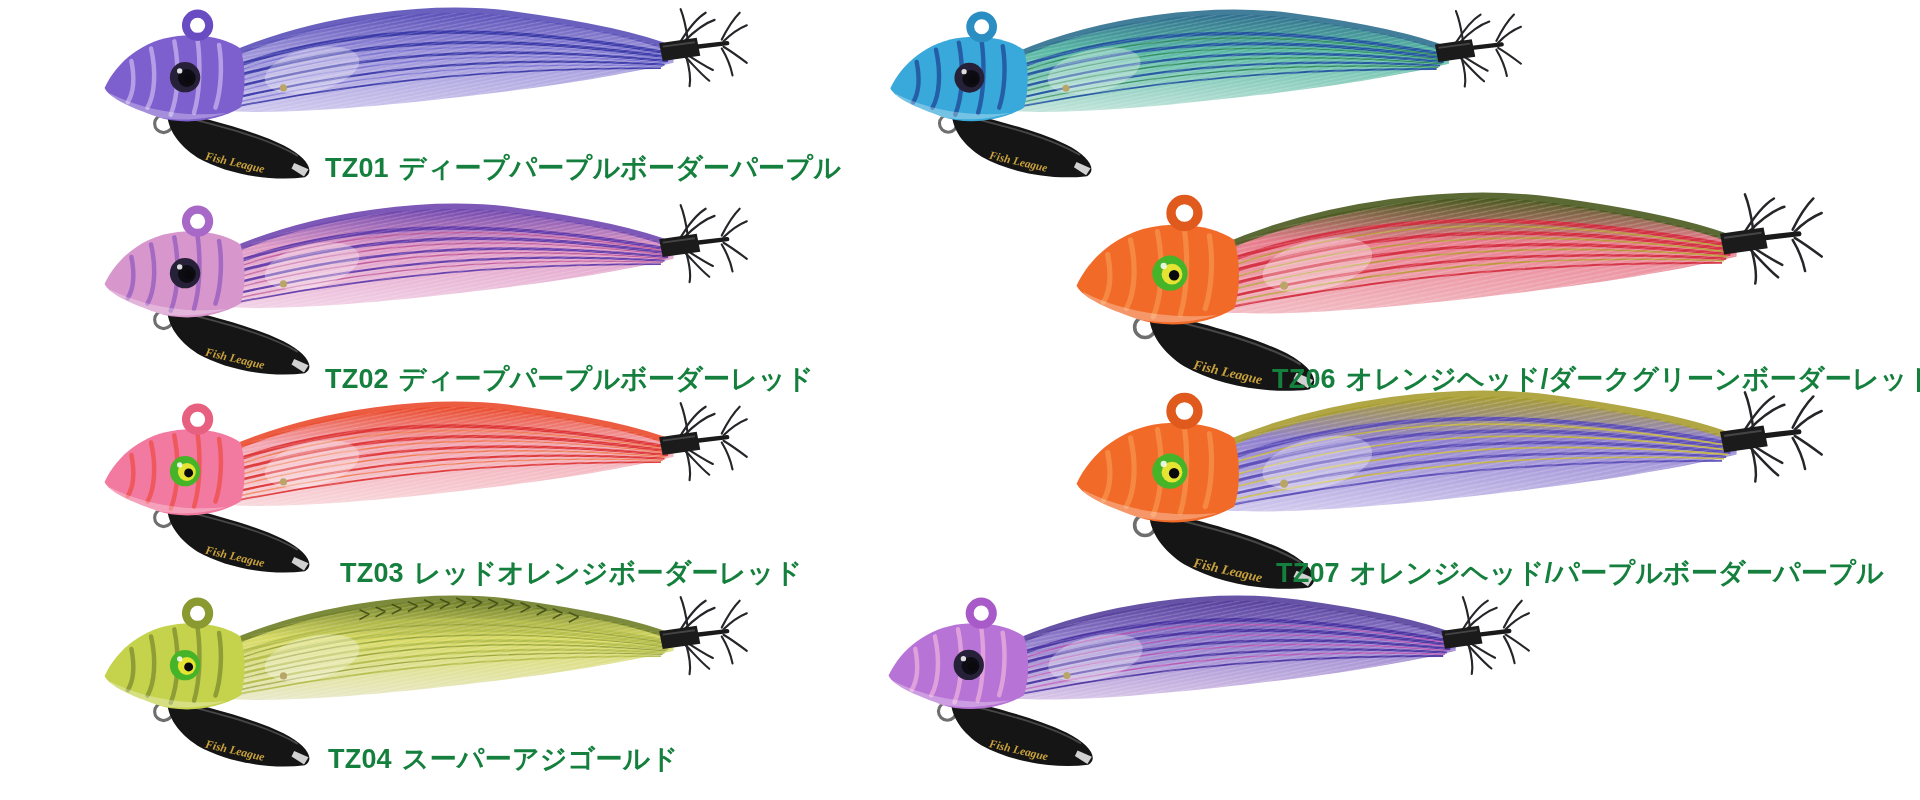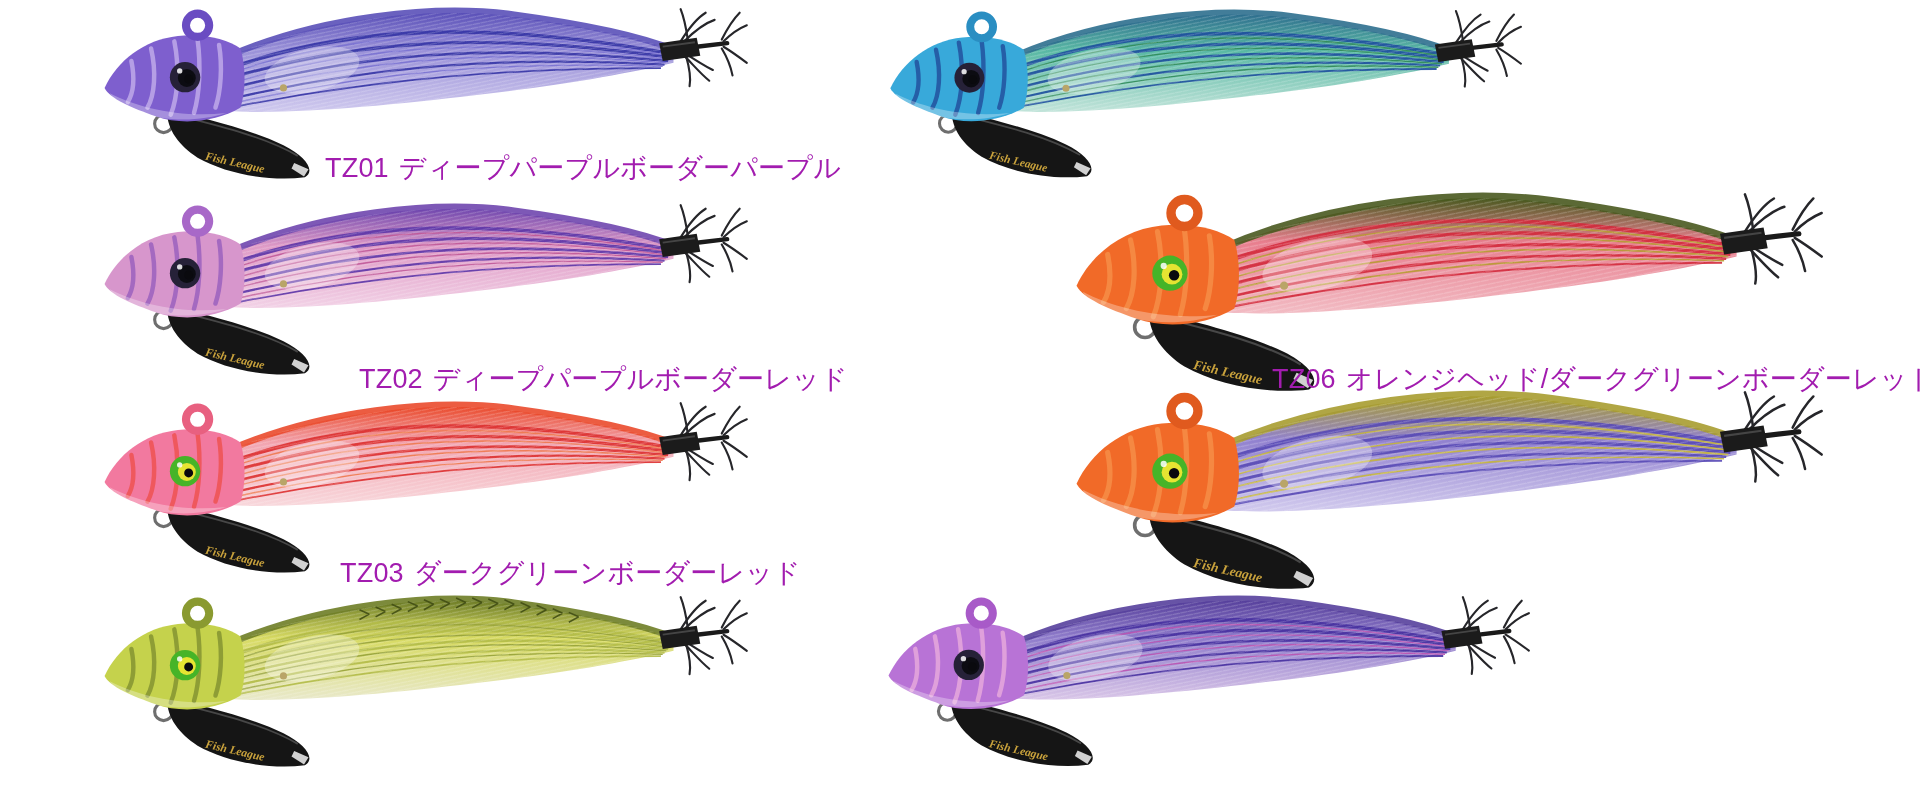--- a/index.html
+++ b/index.html
@@ -4,21 +4,21 @@
 <style>
   html,body{margin:0;padding:0;background:#ffffff;}
   #stage{
     position:relative;width:1920px;height:800px;background:#ffffff;
     overflow:hidden;font-family:"Liberation Sans","DejaVu Sans",sans-serif;
   }
   .product-card{position:absolute;}
   .product-card svg{width:100%;height:100%;display:block;}
   .product-label{
     position:absolute;z-index:5;white-space:nowrap;
-    font-weight:400;font-size:27px;color:#a21caf;letter-spacing:0.2px;
+    font-weight:700;font-size:27px;color:#15803d;letter-spacing:0.2px;
   }
   .product-label .code{margin-right:10px;font-style:normal;}
 </style>
 </head>
 <body>
 
 <div id="stage">
     <div class="product-card" style="left: 92px; top: 2px; width: 662px; height: 178.919px; --head: #7e5fce; --headStreak: #cdbaf0; --loop: #6a4cc2; --bodyTop: #5a50b8; --bodyBase: #9a91d8; --bodyBelly: #cfc9ee; --stripe: #3534a6; --stripe2: #7a72d2; --eyeOuter: #262138; --eyeInner: #0c0c12;">
     <svg viewBox="0 0 740 200" xmlns="http://www.w3.org/2000/svg">
       <defs>
@@ -185,21 +185,21 @@
           <circle cx="98" cy="77" r="3" fill="#ffffff" opacity="0.85"></circle>
         </g>
       </g>
 
       <g>
         <ellipse cx="246" cy="76" rx="54" ry="24" fill="#ffffff" opacity="0.3" transform="rotate(-13 246 76)"></ellipse>
         <circle cx="214" cy="96" r="4" fill="#b9a568"></circle>
       </g>
     </svg>
   </div>
-    <div class="product-label" style="left: 325px; top: 361px; margin-left: 34px;">
+    <div class="product-label" style="left: 325px; top: 361px;">
     <span class="code">TZ02</span><span class="cname">ディープパープルボーダーレッド</span>
   </div>
     <div class="product-card" style="left: 92px; top: 396px; width: 662px; height: 178.919px; --head: #f2799f; --headStreak: #ee4b42; --loop: #e86080; --bodyTop: #ea4a2c; --bodyBase: #f2a6b2; --bodyBelly: #f8d8dc; --stripe: #dd2f2f; --stripe2: #ef7a4e; --eyeOuter: #46b428; --eyeInner: #e6e432;">
     <svg viewBox="0 0 740 200" xmlns="http://www.w3.org/2000/svg">
       <defs>
         <linearGradient id="bg2" x1="0" y1="0" x2="0" y2="1">
           <stop offset="0" style="stop-color:var(--bodyTop)"></stop>
           <stop offset="0.38" style="stop-color:var(--bodyBase)"></stop>
           <stop offset="1" style="stop-color:var(--bodyBelly)"></stop>
         </linearGradient>
@@ -274,21 +274,21 @@
         </g>
       </g>
 
       <g>
         <ellipse cx="246" cy="76" rx="54" ry="24" fill="#ffffff" opacity="0.3" transform="rotate(-13 246 76)"></ellipse>
         <circle cx="214" cy="96" r="4" fill="#b9a568"></circle>
       </g>
     </svg>
   </div>
     <div class="product-label" style="left: 340px; top: 555px;">
-    <span class="code">TZ03</span><span class="cname">ダークグリーンボーダーレッド</span>
+    <span class="code">TZ03</span><span class="cname">レッドオレンジボーダーレッド</span>
   </div>
     <div class="product-card" style="left: 92px; top: 590px; width: 662px; height: 178.919px; --head: #c5d24c; --headStreak: #77882c; --loop: #8a9a30; --bodyTop: #6e7d26; --bodyBase: #d7da62; --bodyBelly: #e9e9cb; --stripe: #b3bc48; --stripe2: #96a238; --eyeOuter: #46b428; --eyeInner: #e6e432; --spine: #414e14;">
     <svg viewBox="0 0 740 200" xmlns="http://www.w3.org/2000/svg">
       <defs>
         <linearGradient id="bg3" x1="0" y1="0" x2="0" y2="1">
           <stop offset="0" style="stop-color:var(--bodyTop)"></stop>
           <stop offset="0.38" style="stop-color:var(--bodyBase)"></stop>
           <stop offset="1" style="stop-color:var(--bodyBelly)"></stop>
         </linearGradient>
         <pattern id="wv3" width="7" height="5" patternUnits="userSpaceOnUse" patternTransform="rotate(24)">
@@ -361,20 +361,23 @@
           <circle cx="98" cy="77" r="3" fill="#ffffff" opacity="0.85"></circle>
         </g>
       </g>
 
       <g>
         <ellipse cx="246" cy="76" rx="54" ry="24" fill="#ffffff" opacity="0.3" transform="rotate(-13 246 76)"></ellipse>
         <circle cx="214" cy="96" r="4" fill="#b9a568"></circle>
       </g>
     </svg>
   </div>
+    <div class="product-label" style="left: 328px; top: 741px;">
+    <span class="code">TZ04</span><span class="cname">スーパーアジゴールド</span>
+  </div>
     <div class="product-card" style="left: 878px; top: 4px; width: 650px; height: 175.676px; --head: #38a9da; --headStreak: #1d3f92; --loop: #2a8ec2; --bodyTop: #2e6f8e; --bodyBase: #59b9a4; --bodyBelly: #c2e4da; --stripe: #1d4f9e; --stripe2: #2f8a58; --eyeOuter: #262138; --eyeInner: #0c0c12;">
     <svg viewBox="0 0 740 200" xmlns="http://www.w3.org/2000/svg">
       <defs>
         <linearGradient id="bg4" x1="0" y1="0" x2="0" y2="1">
           <stop offset="0" style="stop-color:var(--bodyTop)"></stop>
           <stop offset="0.38" style="stop-color:var(--bodyBase)"></stop>
           <stop offset="1" style="stop-color:var(--bodyBelly)"></stop>
         </linearGradient>
         <pattern id="wv4" width="7" height="5" patternUnits="userSpaceOnUse" patternTransform="rotate(24)">
           <path d="M0,5 L7,0" stroke="#ffffff" stroke-width="1.1" opacity="0.5" fill="none"></path>
@@ -619,20 +622,23 @@
           <circle cx="98" cy="77" r="3" fill="#ffffff" opacity="0.85"></circle>
         </g>
       </g>
 
       <g>
         <ellipse cx="246" cy="76" rx="54" ry="24" fill="#ffffff" opacity="0.3" transform="rotate(-13 246 76)"></ellipse>
         <circle cx="214" cy="96" r="4" fill="#b9a568"></circle>
       </g>
     </svg>
   </div>
+    <div class="product-label" style="left: 1276px; top: 555px;">
+    <span class="code">TZ07</span><span class="cname">オレンジヘッド/パープルボーダーパープル</span>
+  </div>
     <div class="product-card" style="left: 876px; top: 590px; width: 660px; height: 178.378px; --head: #b873d6; --headStreak: #f0b4de; --loop: #a85ac8; --bodyTop: #57409c; --bodyBase: #8f7ccb; --bodyBelly: #d9c6e8; --stripe: #462fa0; --stripe2: #bb54b2; --eyeOuter: #262138; --eyeInner: #0c0c12;">
     <svg viewBox="0 0 740 200" xmlns="http://www.w3.org/2000/svg">
       <defs>
         <linearGradient id="bg7" x1="0" y1="0" x2="0" y2="1">
           <stop offset="0" style="stop-color:var(--bodyTop)"></stop>
           <stop offset="0.38" style="stop-color:var(--bodyBase)"></stop>
           <stop offset="1" style="stop-color:var(--bodyBelly)"></stop>
         </linearGradient>
         <pattern id="wv7" width="7" height="5" patternUnits="userSpaceOnUse" patternTransform="rotate(24)">
           <path d="M0,5 L7,0" stroke="#ffffff" stroke-width="1.1" opacity="0.5" fill="none"></path>

